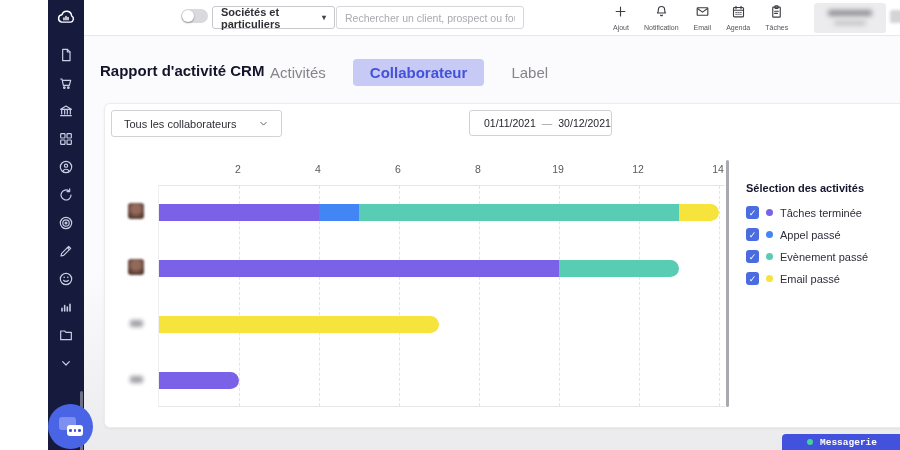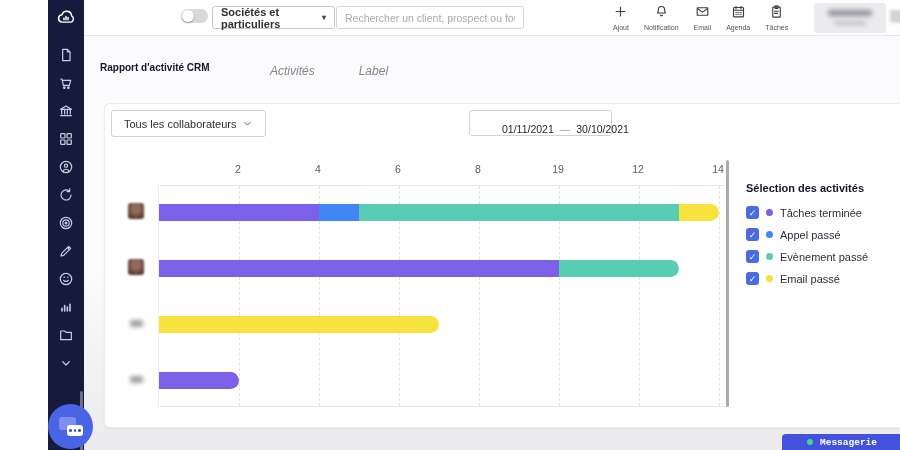--- a/index.html
+++ b/index.html
@@ -57,40 +57,40 @@
   
   .chat-fab { position:absolute; left:0px; top:404px; width:45px; height:45px; border-radius:50%;
               background:#4a64e6; z-index:9; }
   .chat-fab .b1 { position:absolute; left:11px; top:13px; width:17px; height:13px; background:#7e90ef;
                   border-radius:3px; }
   .chat-fab .b2 { position:absolute; left:19px; top:21px; width:16px; height:11px; background:#fff;
                   border-radius:3px; display:flex; align-items:center; justify-content:center; gap:2px; }
   .chat-fab .b2 i { width:2.5px; height:2.5px; border-radius:50%; background:#3f51d8; }
 
   
-  .page-title { position:absolute; left:52px; top:62px; font-size:10px; font-weight:bold; color:#14142b; }
+  .page-title { position:absolute; left:52px; top:62px; font-size:15px; font-weight:bold; color:#14142b; }
   .tabs { position:absolute; left:205px; top:59px; display:flex; align-items:center; gap:10px; }
-  .tab { font-size:12px; color:#84848d; padding:5px 17px; border-radius:4px; cursor:pointer;font-style:italic; }
+  .tab { font-size:15px; color:#84848d; padding:5px 17px; border-radius:4px; cursor:pointer; }
   .tab.active { background:#c6caf4; color:#4451d8; font-weight:bold; }
   .view-switch { position:absolute; left:753px; top:59px; display:flex; height:24px;
                  border-radius:4px; box-shadow:0 1px 3px rgba(0,0,0,.15); overflow:hidden; }
   .view-btn { font-size:11px; font-weight:bold; display:flex; align-items:center; justify-content:center;
               padding:0 10px; cursor:pointer; background:#fff; color:#202026; }
   .view-btn.active { background:#4655e0; color:#fff; }
 
   
   .card { position:absolute; left:56px; top:103px; width:830px; height:325px; background:#fff;
           border:1px solid #ececef; border-radius:6px; box-shadow:0 1px 3px rgba(20,20,40,.05); }
-  .collab-select { position:absolute; left:63px; top:110px; width:155px; height:27px;
+  .collab-select { position:absolute; left:63px; top:110px; width:171px; height:27px;
                    border:1px solid #d2d2d6; border-radius:3px; background:#fff; display:flex;
                    align-items:center; padding:7px 12px; font-size:11px; color:#2f2f35; cursor:pointer; }
   .collab-select svg { width:11px; height:11px; margin-left:auto; color:#555; }
   .date-range { position:absolute; left:421px; top:110px; width:143px; height:26px;
                 border:1px solid #d2d2d6; border-radius:3px; background:#fff; display:flex;
-                align-items:flex-end; gap:6px; padding:0 26px; font-size:10.5px; color:#26262c;
+                align-items:center; gap:6px; padding:0 8px; font-size:10.5px; color:#26262c;
                 cursor:pointer; }
   .date-range svg { width:12px; height:12px; color:#222; }
   .date-range .sep { color:#9a9aa2; }
 
   
   .axis-ticks { position:absolute; left:0; top:163px; width:900px; height:13px; font-size:10.5px;
                 color:#595962; }
   .axis-ticks span { position:absolute; width:40px; text-align:center; }
   .plot { position:absolute; left:110px; top:185px; width:567px; height:222px;
           border-top:1px solid #e6e6ea; border-bottom:1px solid #e6e6ea; border-left:1px solid #efeff2; }
@@ -283,39 +283,40 @@
     <div class="b2">
         <i></i>
         <i></i>
         <i></i>
       </div>
   </div>
 
   <div class="page-title">Rapport d'activité CRM</div>
   <div class="tabs" id="tabs">
       <div class="tab">Activités</div>
+      <div class="tab active">Collaborateur</div>
       <div class="tab">Label</div>
     </div>
 
   <div class="card"></div>
   <div class="collab-select">
     <span>Tous les collaborateurs</span>
     <svg viewBox="0 0 24 24" fill="none" stroke="currentColor" stroke-width="2" stroke-linecap="round" stroke-linejoin="round">
         <path d="M6 9.5l6 6 6-6"></path>
       </svg>
   </div>
   <div class="date-range">
     <svg viewBox="0 0 24 24" fill="none" stroke="currentColor" stroke-width="1.8" stroke-linecap="round">
       <rect x="4" y="5.5" width="16" height="15" rx="1.5"></rect>
         <path d="M4 10h16M8 3.5v4M16 3.5v4"></path>
       <path stroke-width="1.2" d="M7.5 13.5h2M11 13.5h2M14.5 13.5h2M7.5 16.5h2M11 16.5h2M14.5 16.5h2"></path>
     </svg>
     <span>01/11/2021</span>
     <span class="sep">—</span>
-    <span>30/10/2021</span>
+    <span>30/12/2021</span>
   </div>
 
   <div class="axis-ticks" id="axis-ticks">
       <span style="left: 170px;">2</span>
       <span style="left: 250px;">4</span>
       <span style="left: 330px;">6</span>
       <span style="left: 410px;">8</span>
       <span style="left: 490px;">19</span>
       <span style="left: 570px;">12</span>
       <span style="left: 650px;">14</span>

